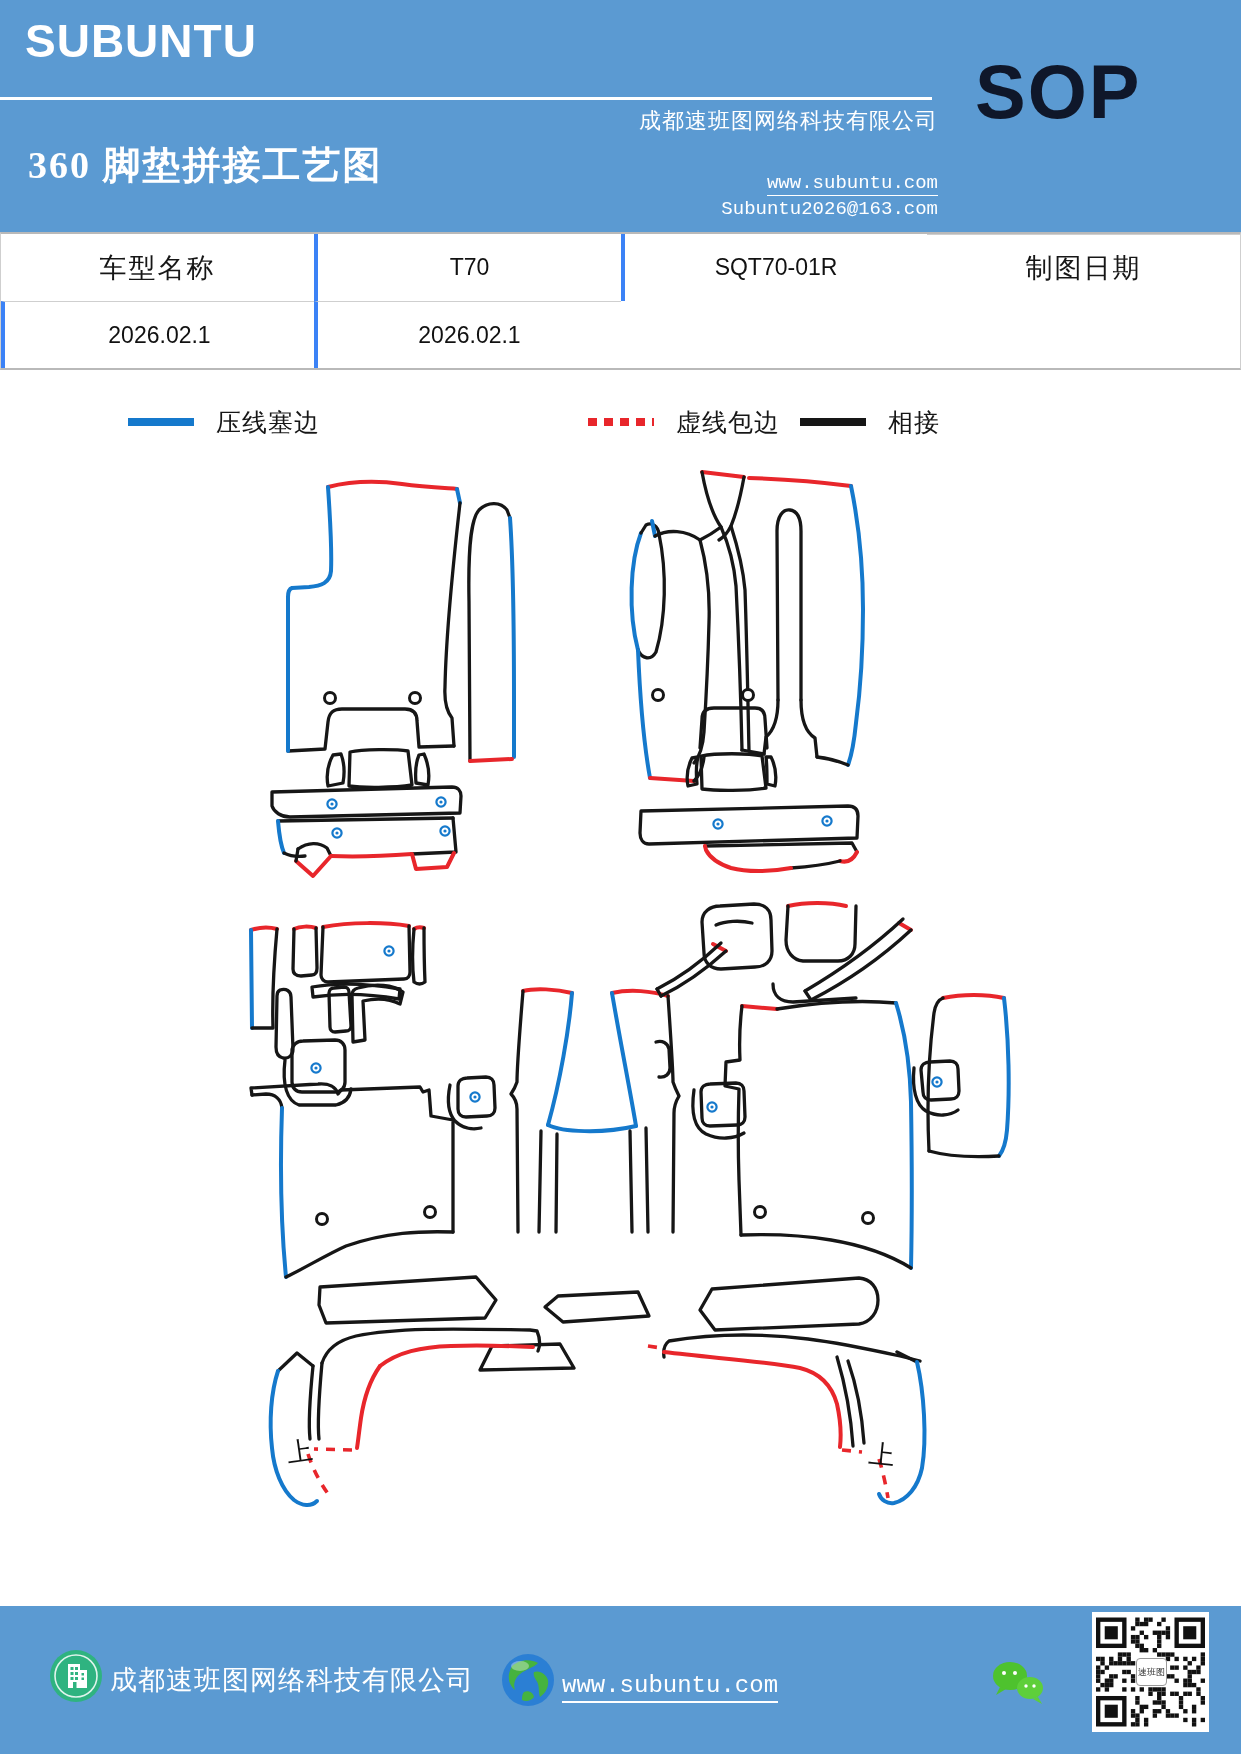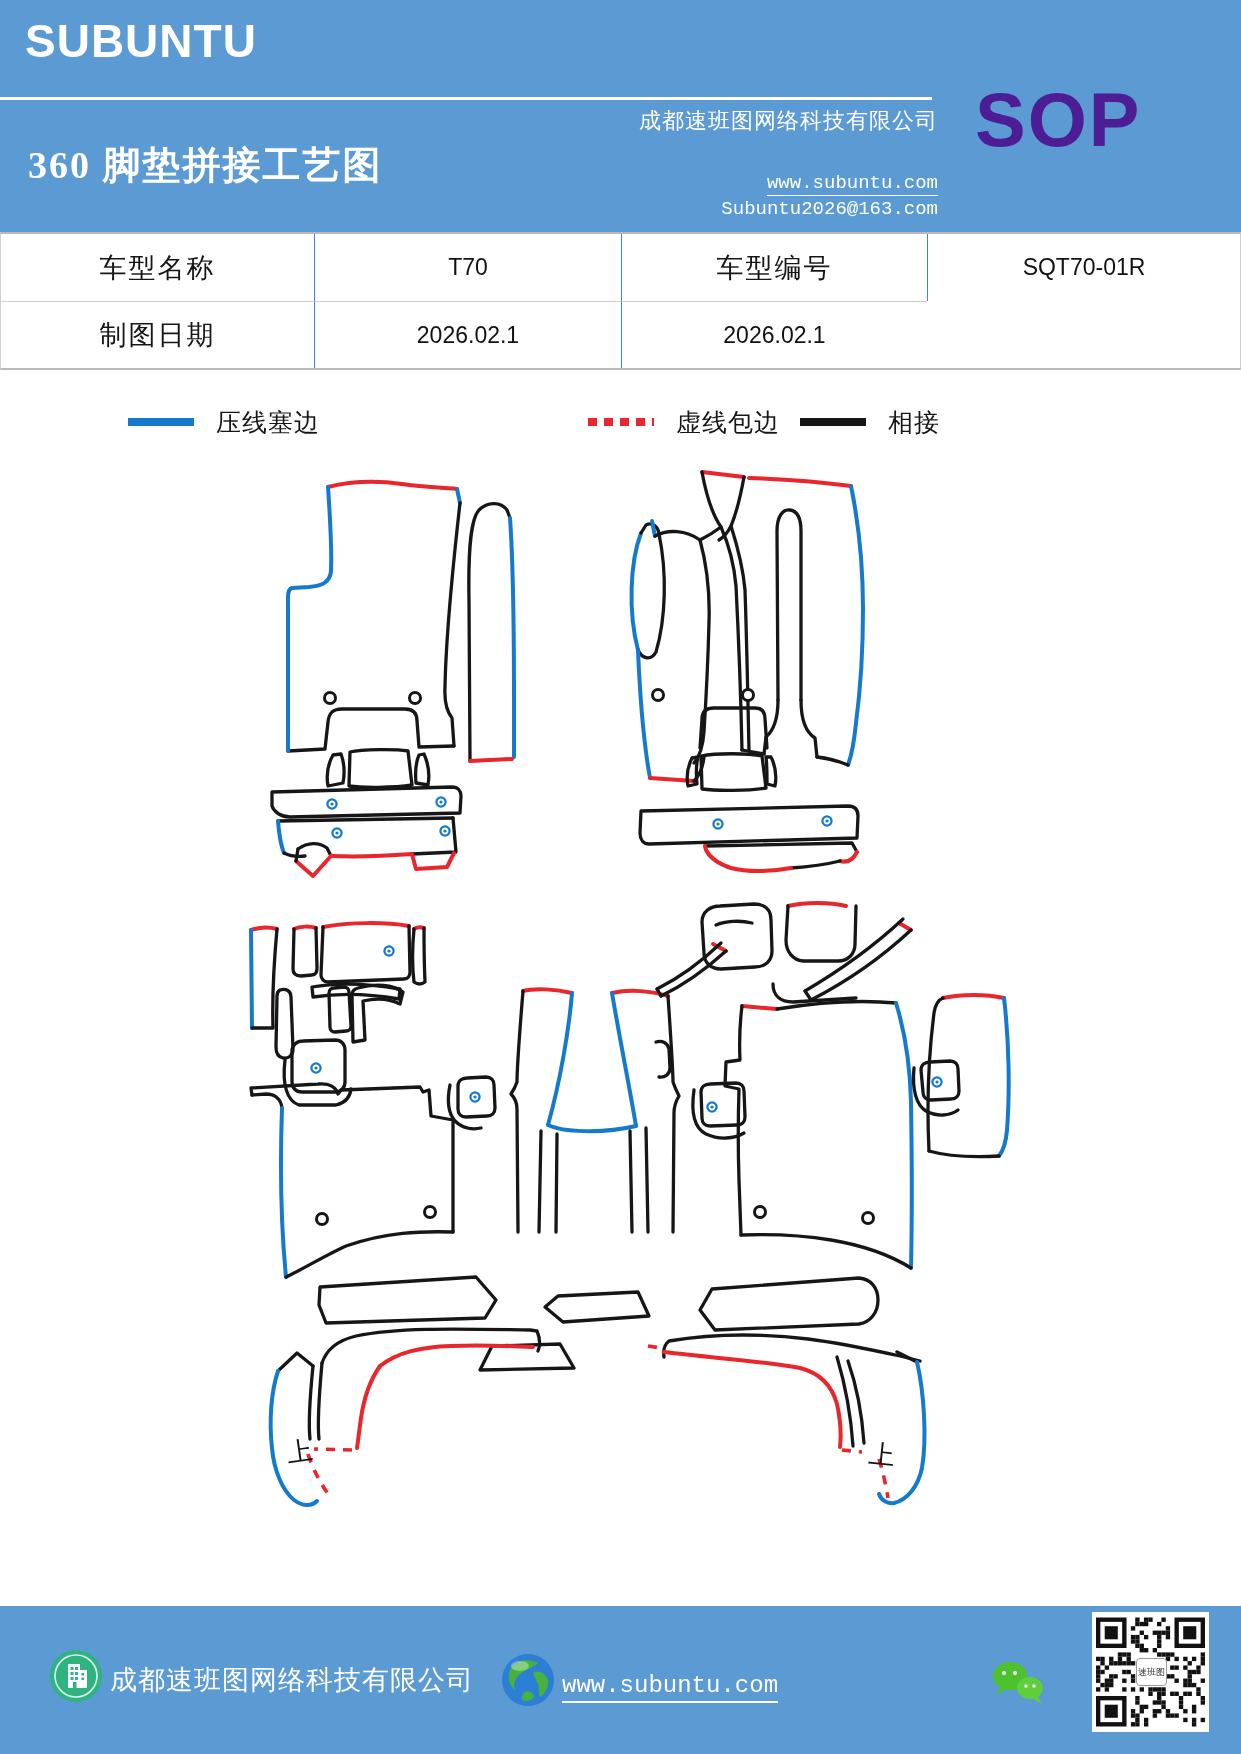--- a/index.html
+++ b/index.html
@@ -7,34 +7,34 @@
         font-family:"Liberation Sans",sans-serif;margin:0 auto;}
   
   .hdr{position:absolute;top:0;left:0;width:1241px;height:292px;background:#5b9ad2;}
   .logo{position:absolute;top:14px;left:25px;color:#fff;font-size:46px;font-weight:900;
         letter-spacing:1px;font-family:"Liberation Sans",sans-serif;}
   .hdr-rule{position:absolute;top:97px;left:0;width:932px;height:3px;background:#fff;}
   .hdr-title{position:absolute;top:140px;left:28px;color:#fff;font-size:38px;font-weight:600;
         font-family:"Liberation Serif",serif;letter-spacing:2px;}
   .hdr-company{position:absolute;top:106px;left:620px;width:318px;text-align:right;color:#fff;
         font-size:22px;font-family:"Liberation Serif",serif;letter-spacing:1px;}
-  .hdr-sop{position:absolute;top:76px;left:975px;color:#4c1d95;font-size:76px;font-weight:bold;
+  .hdr-sop{position:absolute;top:48px;left:975px;color:#0f172a;font-size:76px;font-weight:bold;
         letter-spacing:2px;font-family:"Liberation Sans",sans-serif;text-align:center;}
   .hdr-web{position:absolute;top:172px;left:620px;width:318px;text-align:right;color:#fff;
         font-size:19px;font-family:"Liberation Mono",monospace;}
   .hdr-web span{border-bottom:1.5px solid #fff;padding-bottom:1px;}
   .hdr-mail{position:absolute;top:198px;left:620px;width:318px;text-align:right;color:#fff;
         font-size:19px;font-family:"Liberation Mono",monospace;}
   
   .tbl{position:absolute;top:232px;left:0;width:1239px;height:134px;
        border-top:2px solid #b9b9b9;border-bottom:2px solid #b9b9b9;
        border-left:1px solid #cfcfcf;border-right:1px solid #cfcfcf;
        display:grid;grid-template-columns:313px 307px 306px 313px;grid-template-rows:1fr 1fr;}
   .cell{display:flex;align-items:center;justify-content:center;background:#fff;
-        border-left:1px solid #3b82f6;border-top:1px solid #cfcfcf;}
+        border-left:4px solid #3b82f6;border-top:1px solid #cfcfcf;}
   .cell.c0{border-left:none;}
   .cell.r0{border-top:none;}
   .cell .lab{font-family:"Liberation Serif",serif;font-size:27px;color:#161616;letter-spacing:2px;}
   .cell .val{font-family:"Liberation Sans",sans-serif;font-size:23px;color:#111;font-weight:500;}
   
   .legend{position:absolute;top:404px;left:0;width:1241px;height:36px;}
   .leg-item{position:absolute;top:0;height:36px;display:flex;align-items:center;}
   .sw{width:66px;height:8px;margin-right:22px;}
   .sw-blue{background:#1579cc;}
   .sw-red{background:#e8262b;}
@@ -77,23 +77,20 @@
     <div class="hdr-web"><span>www.subuntu.com</span></div>
     <div class="hdr-mail">Subuntu2026@163.com</div>
   </div>
 
   <div class="tbl">
     <div class="cell r0 c0">
         <span class="lab">车型名称</span>
       </div>
     <div class="cell r0">
         <span class="val">T70</span>
-      </div>
-    <div class="cell r0">
-        <span class="lab">车型编号</span>
       </div>
     <div class="cell r0">
         <span class="val">SQT70-01R</span>
       </div>
     <div class="cell c0">
         <span class="lab">制图日期</span>
       </div>
     <div class="cell">
         <span class="val">2026.02.1</span>
       </div>

